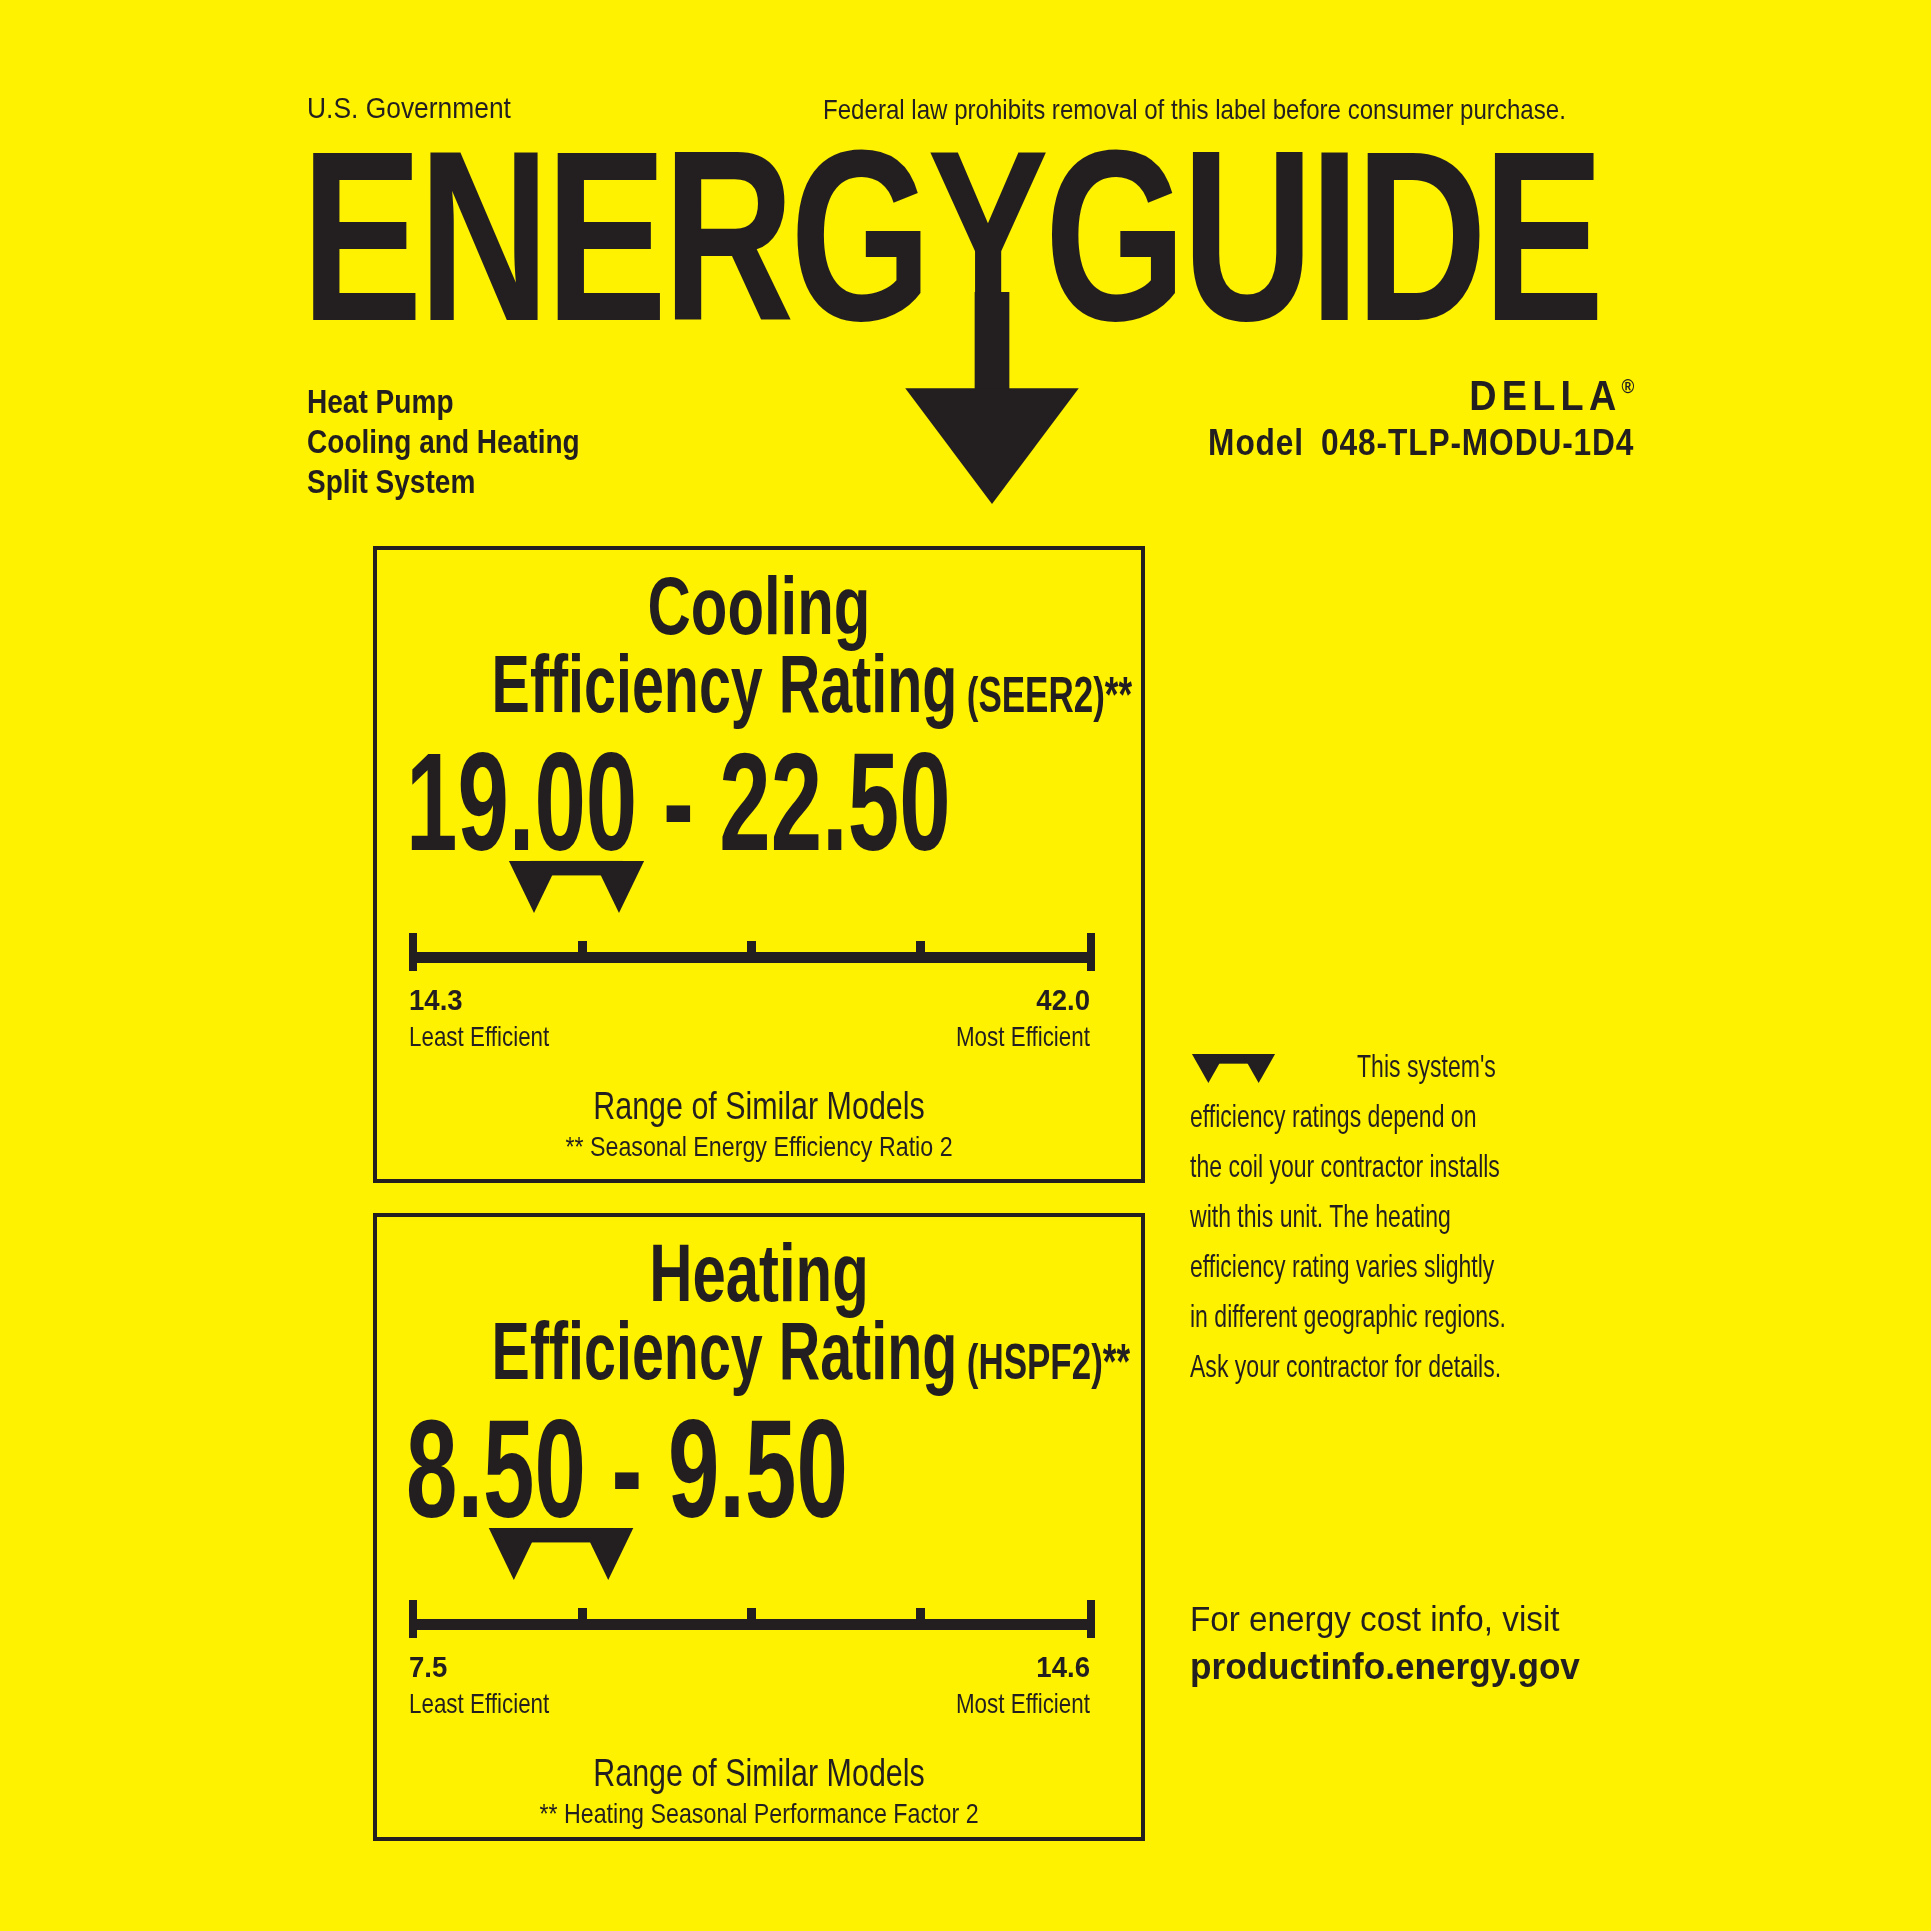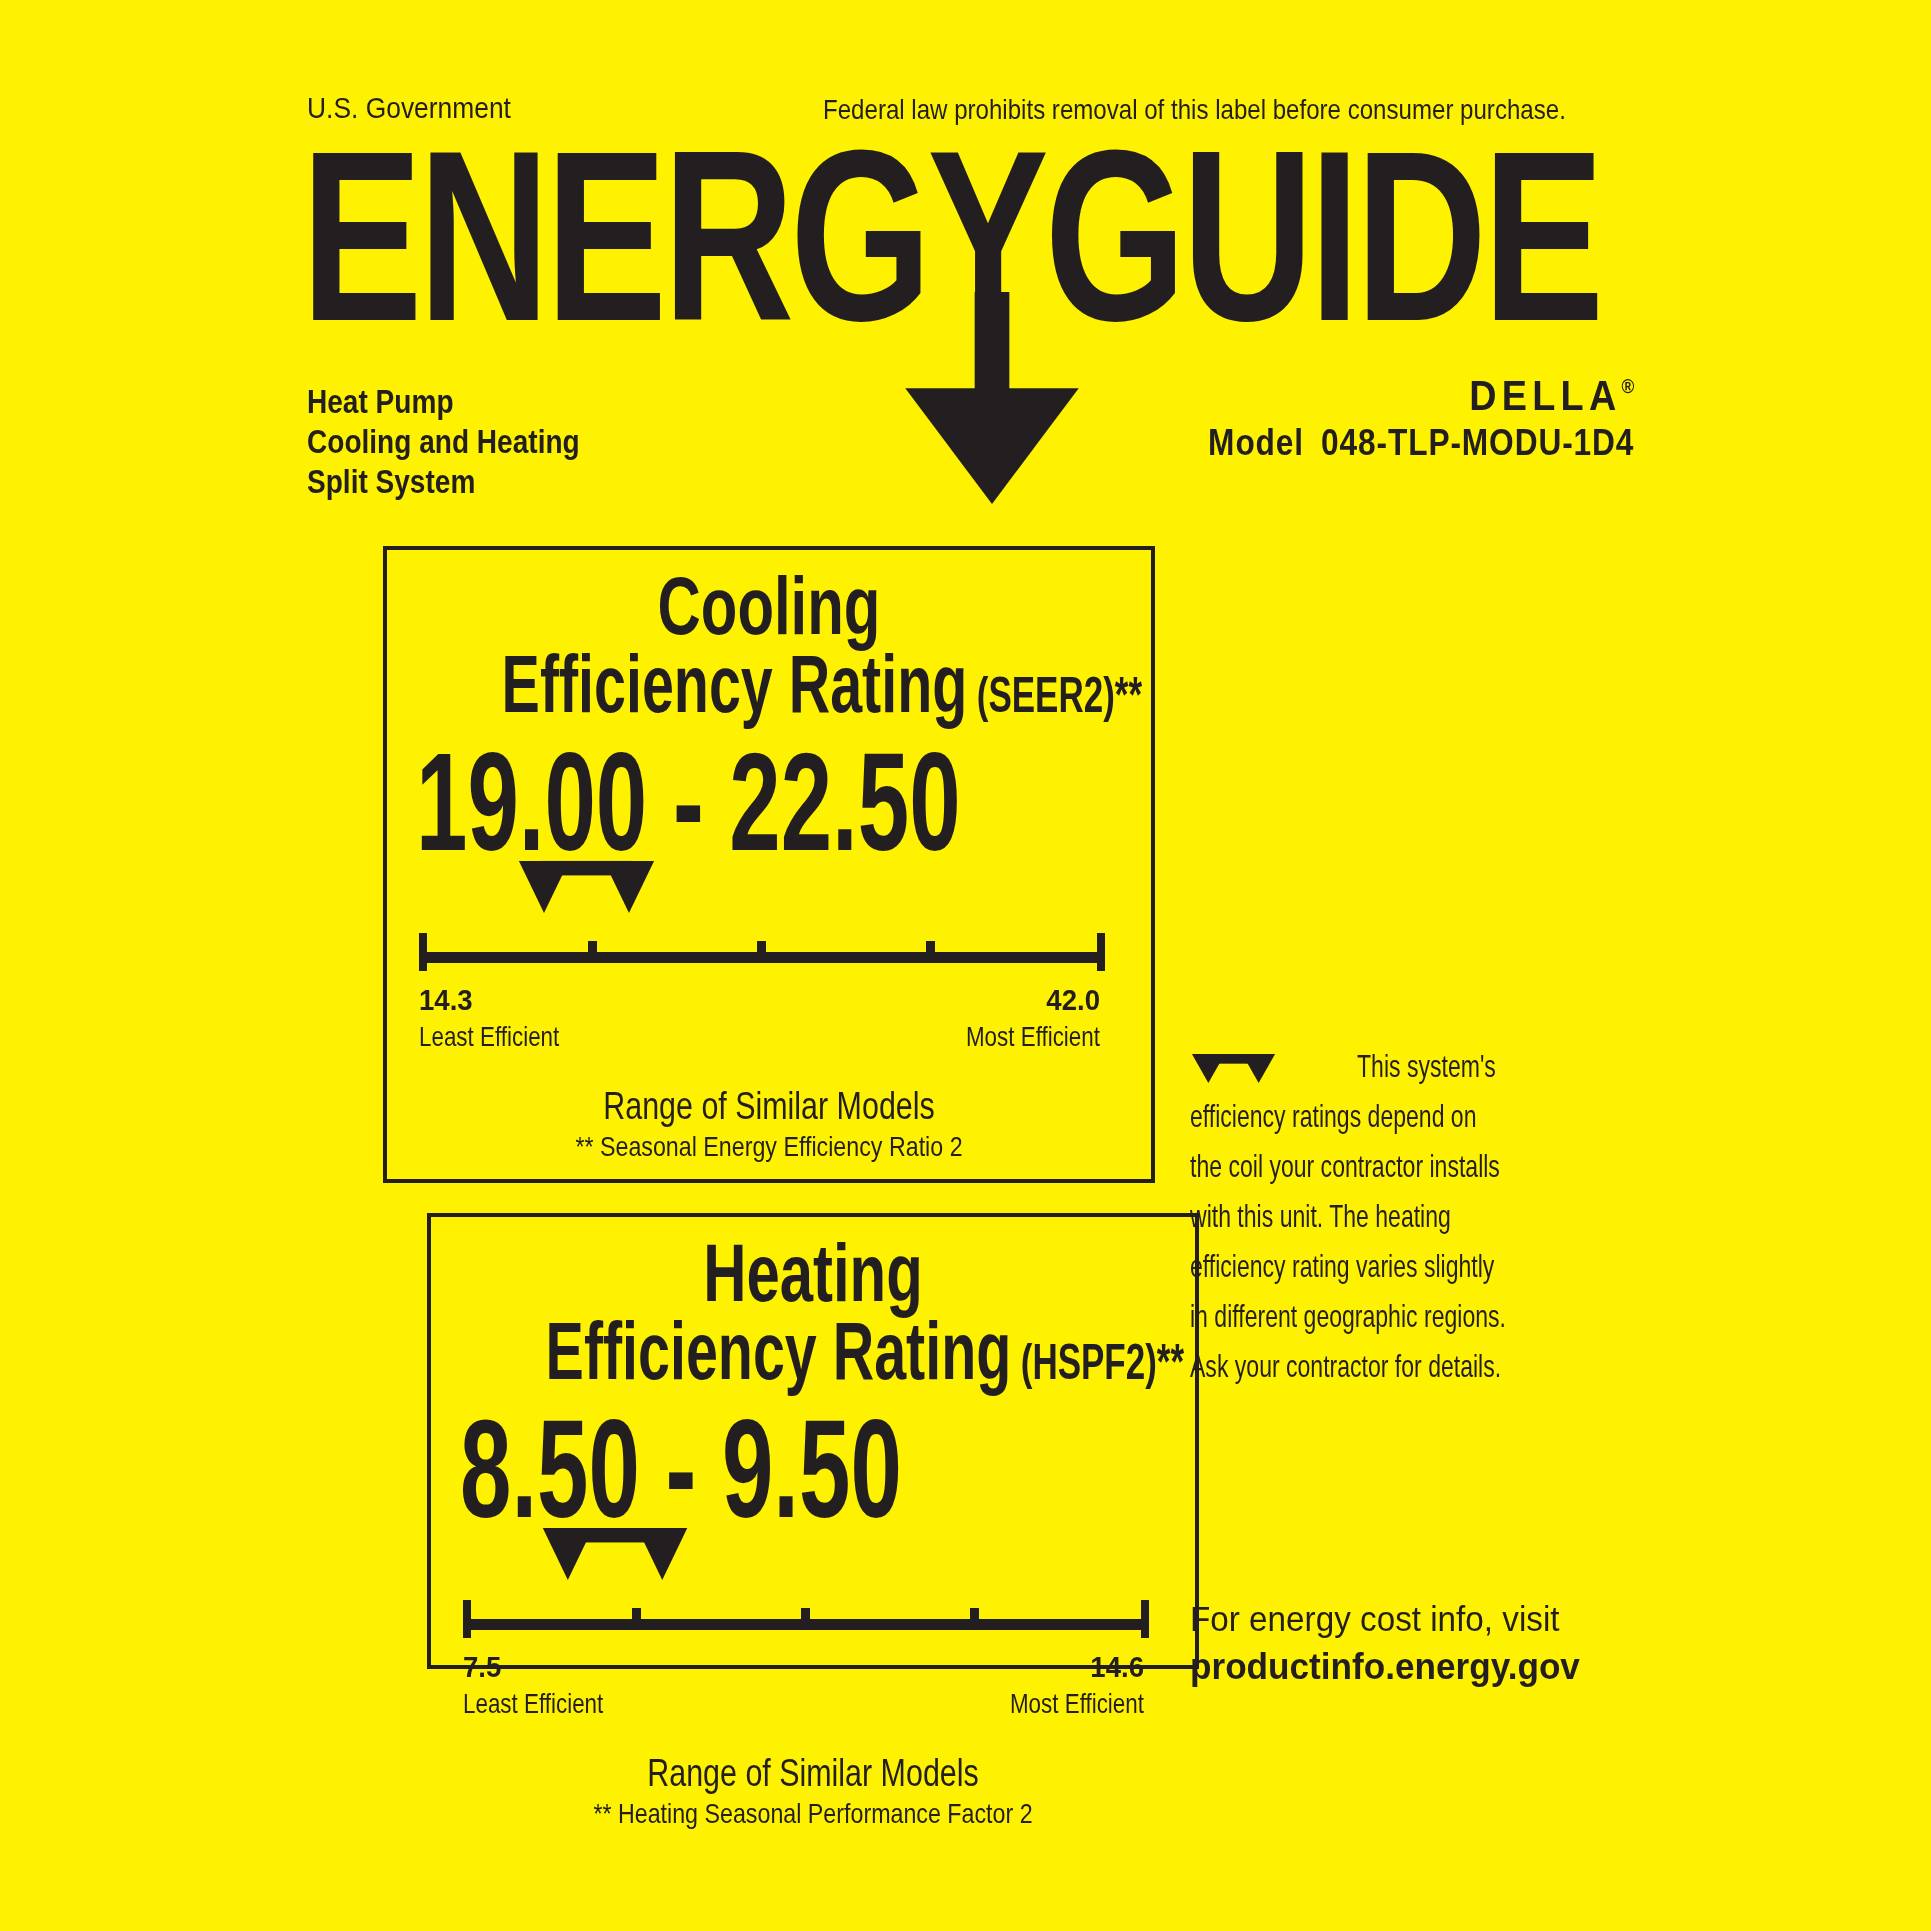--- a/index.html
+++ b/index.html
@@ -43,25 +43,25 @@
   .brand .reg { font-size: 19.3px; vertical-align: 17.4px; letter-spacing: 0; }
   .model {
     right: 297px; top: 422px; font-size: 36px; font-weight: bold;
     letter-spacing: 1px; white-space: nowrap;
     transform: scaleX(0.88); transform-origin: right top;
   }
   .model .num { margin-left: 19.3px; }
 
   
   .panel {
-    position: absolute; left: 383px; width: 772px;
+    position: absolute; left: 373px; width: 772px;
     border: 4.8px solid var(--ink, #231F20); box-sizing: border-box;
   }
   .panel.cooling { top: 546px; height: 637px; }
-  .panel.heating { top: 1213px; height: 456px; margin-left: 44px; }
+  .panel.heating { top: 1213px; height: 628px; }
 
   .panel-title {
     position: absolute; left: 0; right: 0; top: 15.4px; text-align: center;
     font-size: 82px; font-weight: bold; line-height: 1;
     transform: scaleX(0.73);
   }
   .rating-line {
     position: absolute; left: 0; right: 0; top: 93px; text-align: center;
     font-size: 82px; font-weight: bold; line-height: 1; white-space: nowrap;
     transform: scaleX(0.70);

